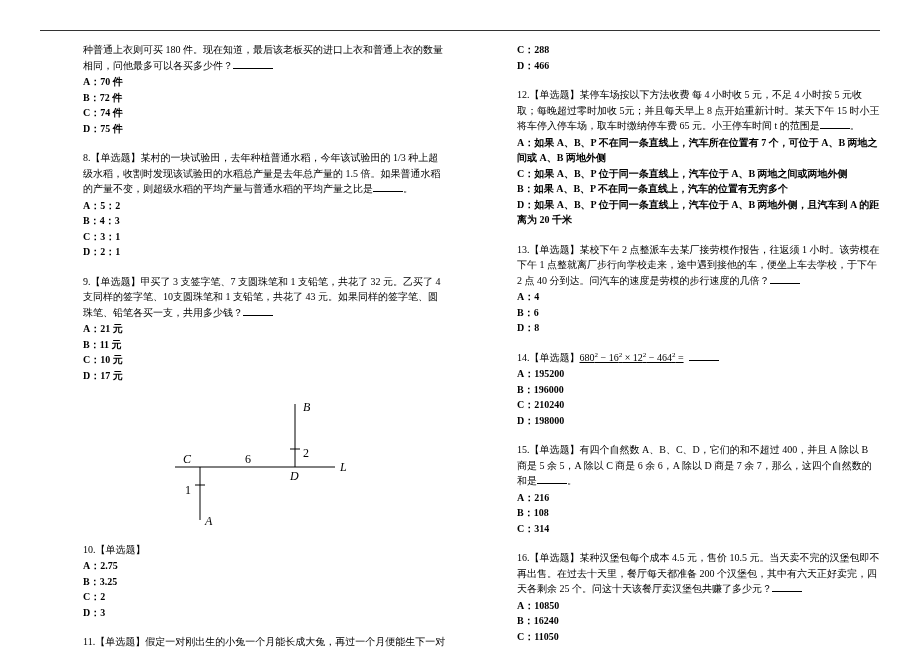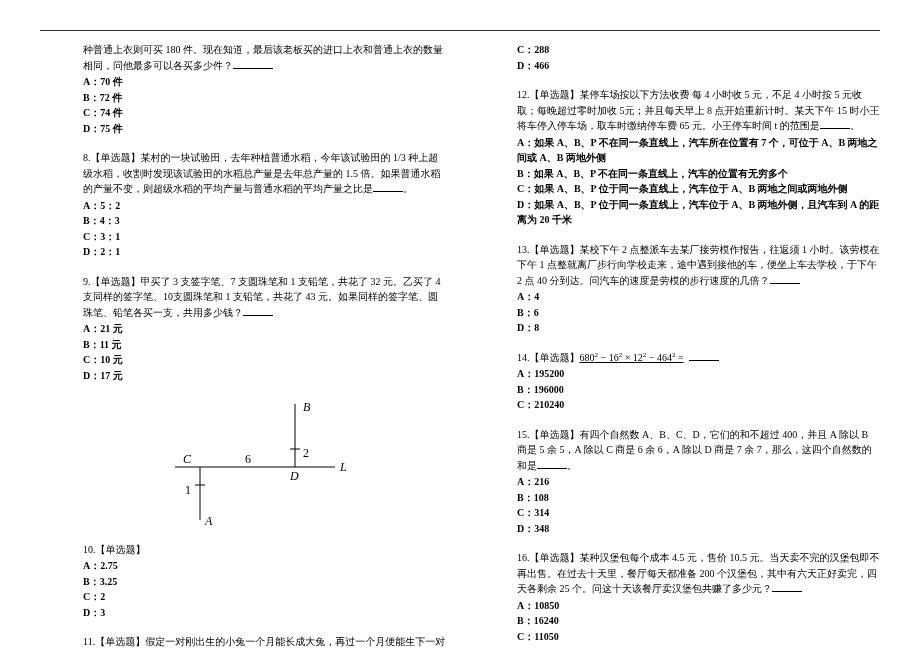--- a/index.html
+++ b/index.html
@@ -124,51 +124,51 @@
     <div class="q">
       <div class="opt">C：288</div>
       <div class="opt">D：466</div>
     </div>
 
     <div class="q">
       <div class="stem">
         <span>12.【单选题】某停车场按以下方法收费 每 4 小时收 5 元，不足 4 小时按 5 元收取；每晚超过零时加收 5元；并且每天早上 8 点开始重新计时。某天下午 15 时小王将车停入停车场，取车时缴纳停车费 65 元。小王停车时间 t 的范围是</span><span class="blank"></span>。
       </div>
       <div class="opt">A：如果 A、B、P 不在同一条直线上，汽车所在位置有 7 个，可位于 A、B 两地之间或 A、B 两地外侧</div>
+      <div class="opt">C：如果 A、B、P 位于同一条直线上，汽车位于 A、B 两地之间或两地外侧</div>
       <div class="opt">B：如果 A、B、P 不在同一条直线上，汽车的位置有无穷多个</div>
-      <div class="opt">C：如果 A、B、P 位于同一条直线上，汽车位于 A、B 两地之间或两地外侧</div>
       <div class="opt">D：如果 A、B、P 位于同一条直线上，汽车位于 A、B 两地外侧，且汽车到 A 的距离为 20 千米</div>
     </div>
 
     <div class="q">
       <div class="stem">
         <span>13.【单选题】某校下午 2 点整派车去某厂接劳模作报告，往返须 1 小时。该劳模在下午 1 点整就离厂步行向学校走来，途中遇到接他的车，便坐上车去学校，于下午 2 点 40 分到达。问汽车的速度是劳模的步行速度的几倍？</span><span class="blank"></span>
       </div>
       <div class="opt">A：4</div>
       <div class="opt">B：6</div>
       <div class="opt">D：8</div>
     </div>
 
     <div class="q">
       <div class="stem">
         <span>14.【单选题】</span><span class="formula">680<sup>2</sup> − 16<sup>2</sup> × 12<sup>2</sup> − 464<sup>2</sup> =</span>&nbsp;&nbsp;<span class="blank"></span>
       </div>
       <div class="opt">A：195200</div>
       <div class="opt">B：196000</div>
       <div class="opt">C：210240</div>
+      <div class="opt">D：198000</div>
     </div>
 
     <div class="q">
       <div class="stem">
         <span>15.【单选题】有四个自然数 A、B、C、D，它们的和不超过 400，并且 A 除以 B 商是 5 余 5，A 除以 C 商是 6 余 6，A 除以 D 商是 7 余 7，那么，这四个自然数的和是</span><span class="blank"></span>。
       </div>
       <div class="opt">A：216</div>
       <div class="opt">B：108</div>
       <div class="opt">C：314</div>
-      <div class="opt">D：348</div>
     </div>
 
     <div class="q">
       <div class="stem">
         <span>16.【单选题】某种汉堡包每个成本 4.5 元，售价 10.5 元。当天卖不完的汉堡包即不再出售。在过去十天里，餐厅每天都准备 200 个汉堡包，其中有六天正好卖完，四天各剩余 25 个。问这十天该餐厅卖汉堡包共赚了多少元？</span><span class="blank"></span>
       </div>
       <div class="opt">A：10850</div>
       <div class="opt">B：16240</div>
       <div class="opt">C：11050</div>
 

